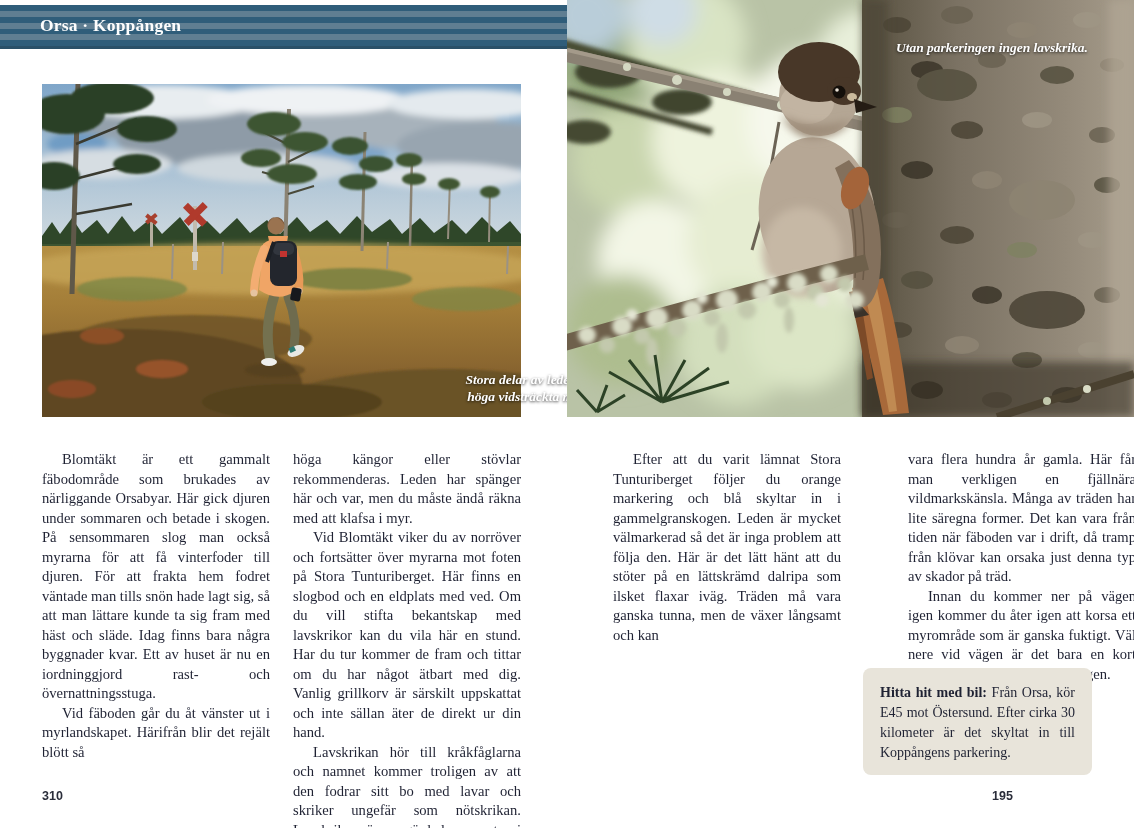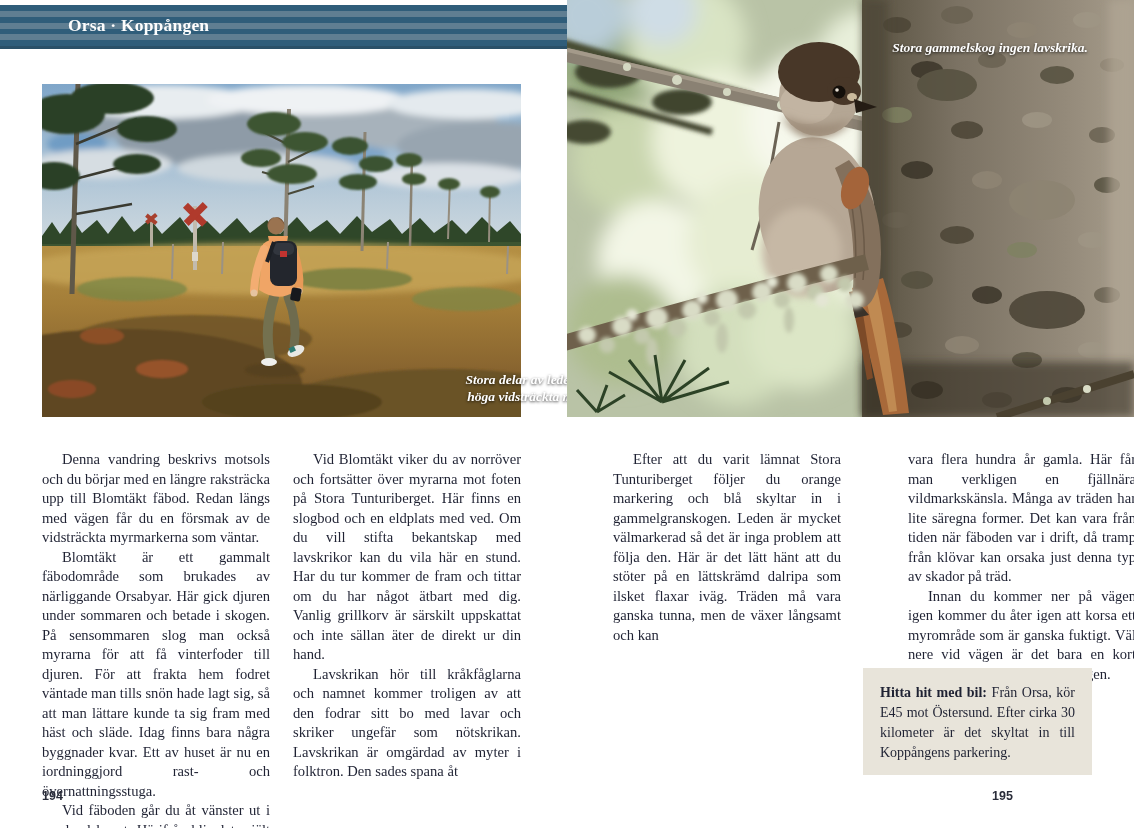--- a/index.html
+++ b/index.html
@@ -3,41 +3,41 @@
 <meta charset="utf-8">
 <style>
   html,body{margin:0;padding:0;background:#ffffff;}
   .spread{position:relative;width:1134px;height:828px;background:#ffffff;overflow:hidden;
           font-family:"Liberation Serif",serif;color:#1f2233;}
 
   
   .header-band{position:absolute;left:0;top:5px;width:567px;height:41px;
     background:repeating-linear-gradient(180deg,#2f5d7a 0 5.9px,#5f7e92 5.9px 11.8px);
     border-bottom:3px solid #2a5068;display:flex;align-items:center;}
-  .header-band .title{padding-left:40px;font-size:17.5px;font-weight:700;color:#fdfdfd;letter-spacing:.2px;margin-left:28px;}
+  .header-band .title{padding-left:40px;font-size:17.5px;font-weight:700;color:#fdfdfd;letter-spacing:.2px;}
 
   
   .photo{position:absolute;overflow:hidden;}
   .photo-left{left:42px;top:84px;width:567px;height:333px;}
   .photo-right{left:567px;top:0;width:567px;height:417px;}
   .caption{position:absolute;color:#ffffff;font-style:italic;font-weight:700;
            text-shadow:0 1px 3px rgba(0,0,0,.75);line-height:16.5px;font-size:13.5px;}
   .caption-left{right:10px;bottom:12px;text-align:right;}
   .caption-right{right:46px;top:40px;text-align:right;}
 
   
   .col{position:absolute;top:450px;width:228px;font-size:14.6px;line-height:19.5px;
        text-align:justify;hyphens:auto;}
   .col p{margin:0;}
   .col p.ind{text-indent:20px;}
   .col1{left:42px;}  .col2{left:293px;}  .col3{left:613px;}  .col4{left:908px;}
 
   
   .infobox{position:absolute;left:863px;top:668px;width:229px;height:107px;box-sizing:border-box;
-           background:#e8e4da;border-radius:0;padding:15px 17px 0 17px;
+           background:#e8e4da;border-radius:8px;padding:15px 17px 0 17px;
            font-size:14px;line-height:20px;text-align:justify;}
   .infobox .b{font-weight:700;}
 
   
   .pageno{position:absolute;top:789px;font-family:"Liberation Sans",sans-serif;
           font-size:12.5px;font-weight:700;color:#2a2d3a;}
   .pageno-left{left:42px;}
   .pageno-right{left:992px;width:100px;}
 </style>
 </head>
@@ -325,40 +325,40 @@
       <g stroke="#2c4226" stroke-width="3" fill="none">
         <path d="M95,402 L42,372 M95,402 L62,360 M95,402 L88,355 M95,402 L118,360 M95,402 L142,368 M95,402 L162,382"></path>
         <path d="M30,412 L10,390 M30,412 L40,385 M30,412 L58,395"></path>
       </g>
       <g>
         <path d="M430,417 L567,374" stroke="#4a4130" stroke-width="8"></path>
         <circle cx="480" cy="401" r="4" fill="#c3c9ad"></circle>
           <circle cx="520" cy="389" r="4" fill="#d9dcc6"></circle>
       </g>
     </svg>
-    <div class="caption caption-right">Stora gammelskog ingen lavskrika.</div>
+    <div class="caption caption-right">Utan parkeringen ingen lavskrika.</div>
   </div>
 
   <div class="col col1">
-    <p class="ind">Denna vandring beskrivs motsols och du börjar med en längre raksträcka upp till Blomtäkt fäbod. Redan längs med vägen får du en försmak av de vidsträckta myrmarkerna som väntar.</p>
     <p class="ind">Blomtäkt är ett gammalt fäbodområde som brukades av närliggande Orsabyar. Här gick djuren under sommaren och betade i skogen. På sensommaren slog man också myrarna för att få vinterfoder till djuren. För att frakta hem fodret väntade man tills snön hade lagt sig, så att man lättare kunde ta sig fram med häst och släde. Idag finns bara några byggnader kvar. Ett av huset är nu en iordninggjord rast- och övernattningsstuga.</p>
     <p class="ind">Vid fäboden går du åt vänster ut i myrlandskapet. Härifrån blir det rejält blött så</p>
   </div>
   <div class="col col2">
+    <p>höga kängor eller stövlar rekommenderas. Leden har spänger här och var, men du måste ändå räkna med att klafsa i myr.</p>
     <p class="ind">Vid Blomtäkt viker du av norröver och fortsätter över myrarna mot foten på Stora Tunturiberget. Här finns en slogbod och en eldplats med ved. Om du vill stifta bekantskap med lavskrikor kan du vila här en stund. Har du tur kommer de fram och tittar om du har något ätbart med dig. Vanlig grillkorv är särskilt uppskattat och inte sällan äter de direkt ur din hand.</p>
     <p class="ind">Lavskrikan hör till kråkfåglarna och namnet kommer troligen av att den fodrar sitt bo med lavar och skriker ungefär som nötskrikan. Lavskrikan är omgärdad av myter i folktron. Den sades spana åt</p>
   </div>
   <div class="col col3">
     <p class="ind">Efter att du varit lämnat Stora Tunturiberget följer du orange markering och blå skyltar in i gammelgranskogen. Leden är mycket välmarkerad så det är inga problem att följa den. Här är det lätt hänt att du stöter på en lättskrämd dalripa som ilsket flaxar iväg. Träden må vara ganska tunna, men de växer långsamt och kan</p>
   </div>
   <div class="col col4">
     <p>vara flera hundra år gamla. Här får man verkligen en fjällnära vildmarkskänsla. Många av träden har lite säregna former. Det kan vara från tiden när fäboden var i drift, då tramp från klövar kan orsaka just denna typ av skador på träd.</p>
     <p class="ind">Innan du kommer ner på vägen igen kommer du åter igen att korsa ett myrområde som är ganska fuktigt. Väl nere vid vägen är det bara en kort promenad tillbaka till parkeringen.</p>
   </div>
 
   <div class="infobox">
     <p style="margin:0"><span class="b">Hitta hit med bil:</span> <span>Från Orsa, kör E45 mot Östersund. Efter cirka 30 kilometer är det skyltat in till Koppångens parkering.</span></p>
   </div>
 
-  <div class="pageno pageno-left">194</div>
+  <div class="pageno pageno-left">310</div>
   <div class="pageno pageno-right">195</div>
 
 </div>
 
 </body></html>

